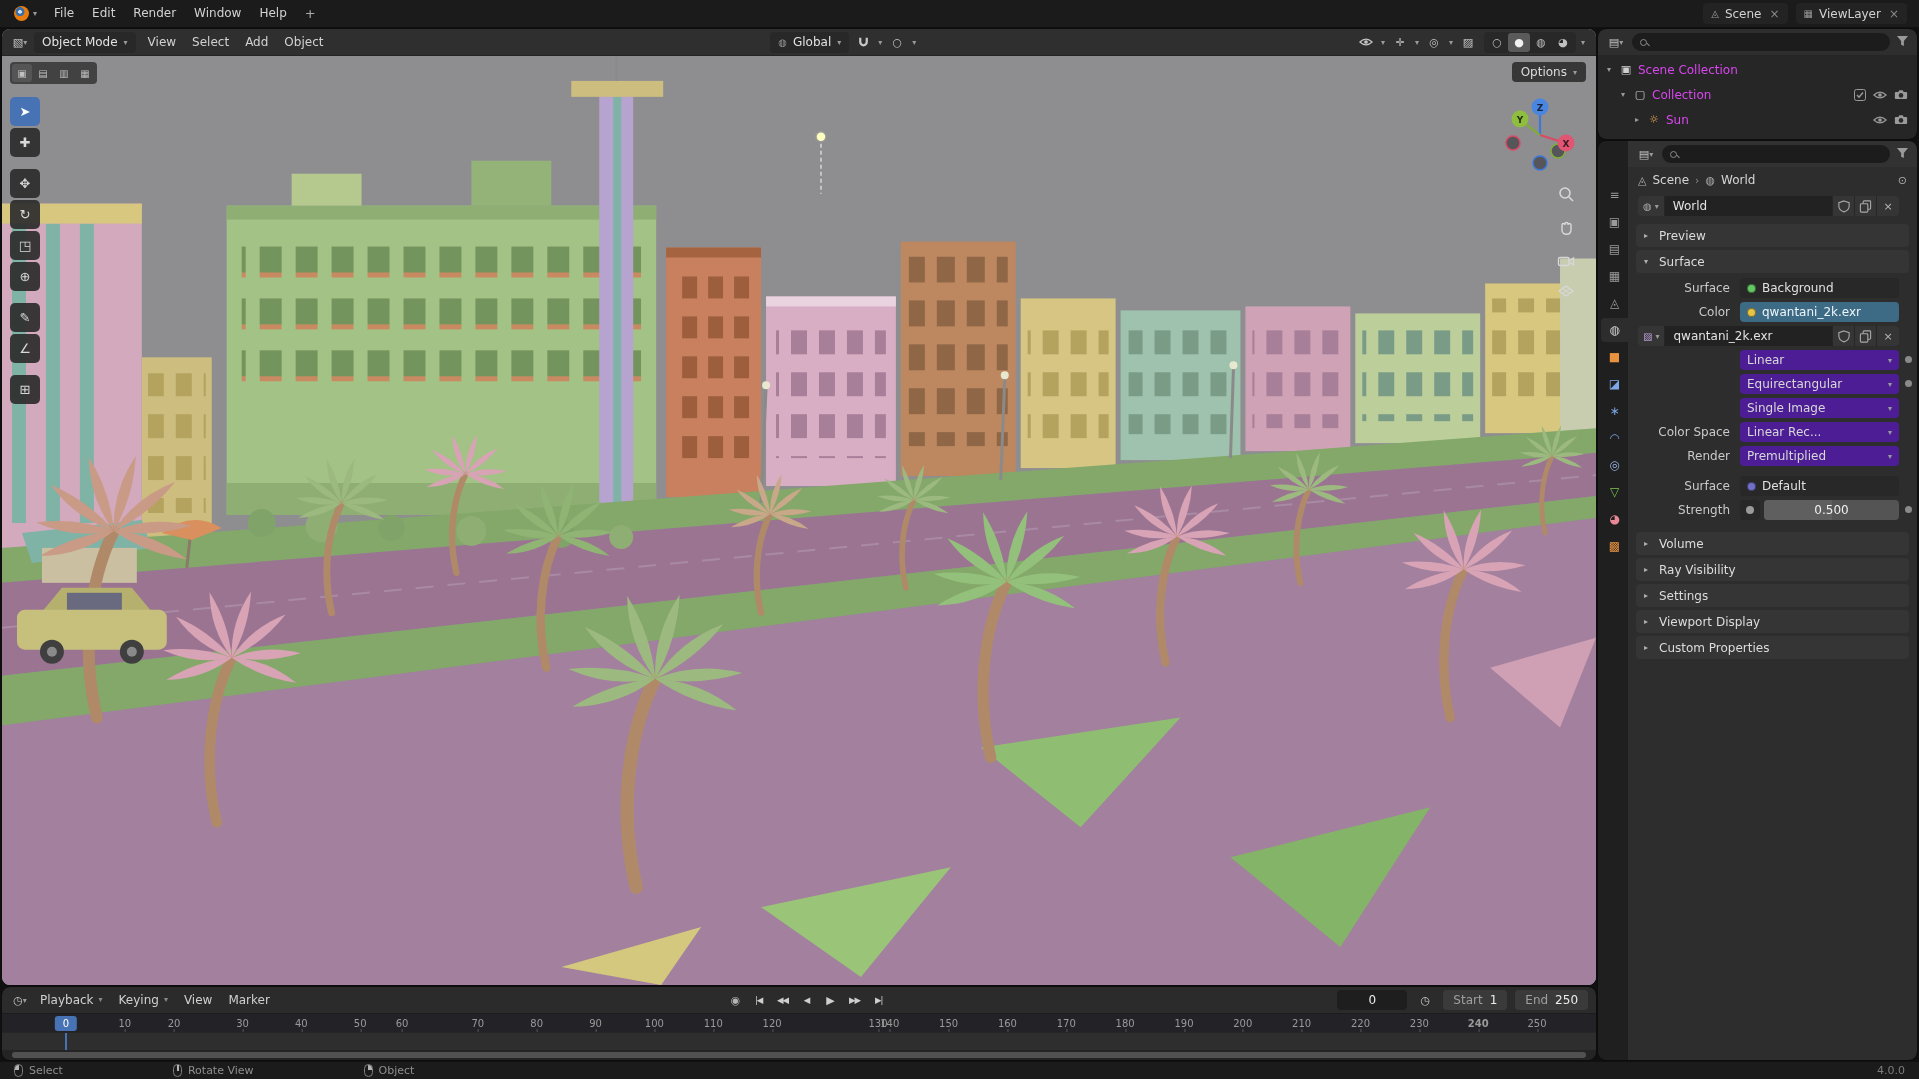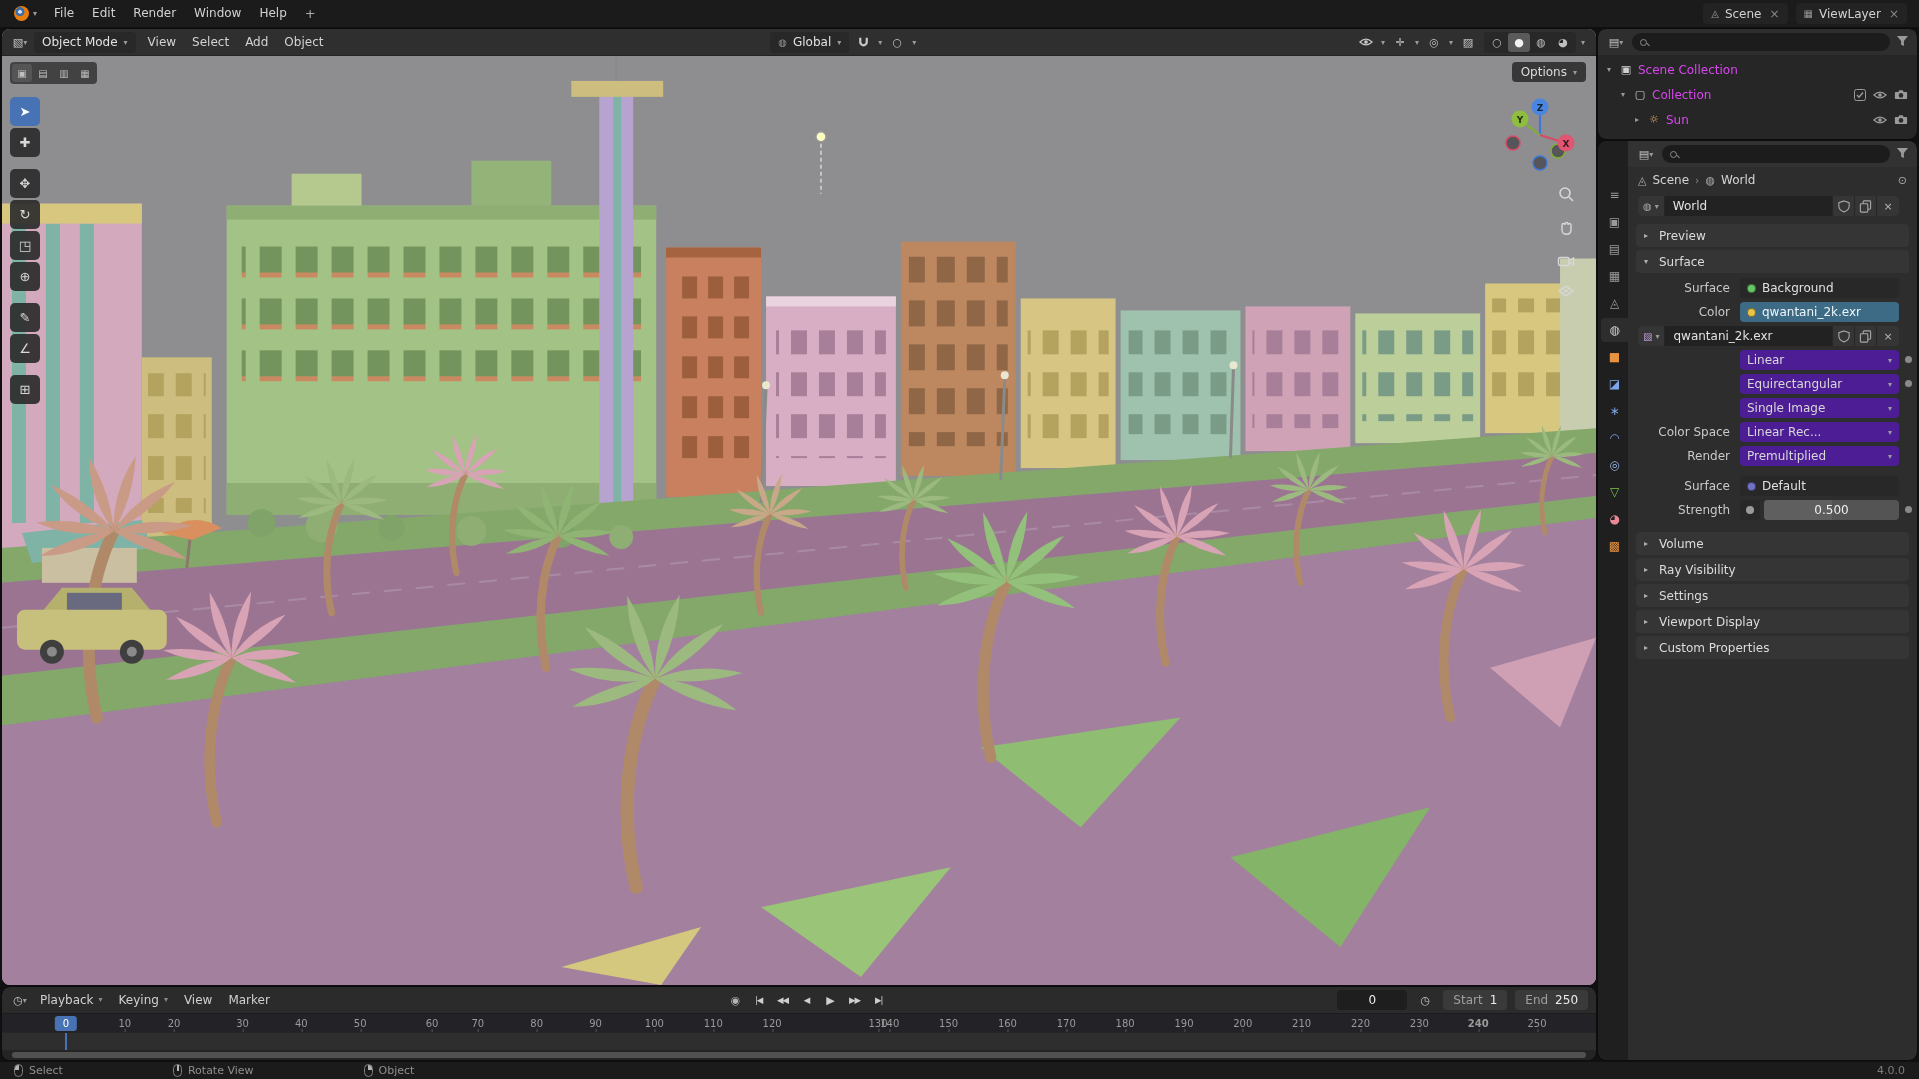--- a/index.html
+++ b/index.html
@@ -460,21 +460,21 @@
       </div>
     </div>
   </div>
   <div id="tl-ruler">
     <div id="playhead-badge">0</div>
   <span class="tick" style="left: 122.84px;">10</span>
       <span class="tick" style="left: 172px;">20</span>
       <span class="tick" style="left: 240.52px;">30</span>
       <span class="tick" style="left: 299.36px;">40</span>
       <span class="tick" style="left: 358.2px;">50</span>
-      <span class="tick" style="left: 430px;">60</span>
+      <span class="tick" style="left: 400px;">60</span>
       <span class="tick" style="left: 475.88px;">70</span>
       <span class="tick" style="left: 534.72px;">80</span>
       <span class="tick" style="left: 593.56px;">90</span>
       <span class="tick" style="left: 652.4px;">100</span>
       <span class="tick" style="left: 711.24px;">110</span>
       <span class="tick" style="left: 770.08px;">120</span>
       <span class="tick" style="left: 876px;">130</span>
       <span class="tick" style="left: 887.76px;">140</span>
       <span class="tick" style="left: 946.6px;">150</span>
       <span class="tick" style="left: 1005.44px;">160</span>

